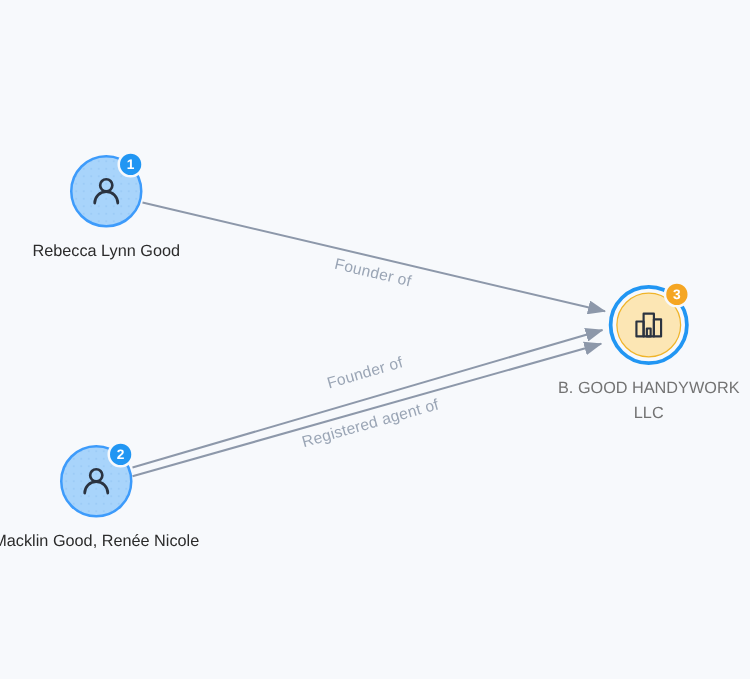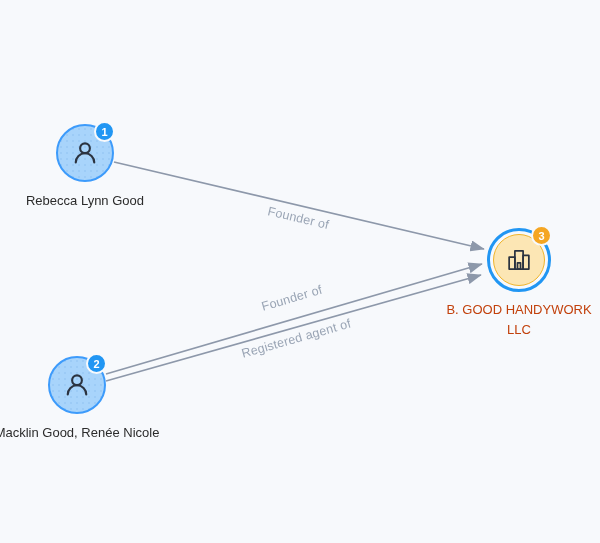--- a/index.html
+++ b/index.html
@@ -117,21 +117,21 @@
     line-height: 20px;
     pointer-events: none;
   }
   .person-label {
     color: #2b2b2b;
     width: 200px;
     left: -100px;
     top: 38px;
   }
   .company-label {
-    color: #c2410c;
+    color: #737373;
     width: 160px;
     left: -80px;
     top: 40px;
     font-size: 13px;
   }
 </style>
 </head>
 <body>
 
 <div id="graph-canvas">

